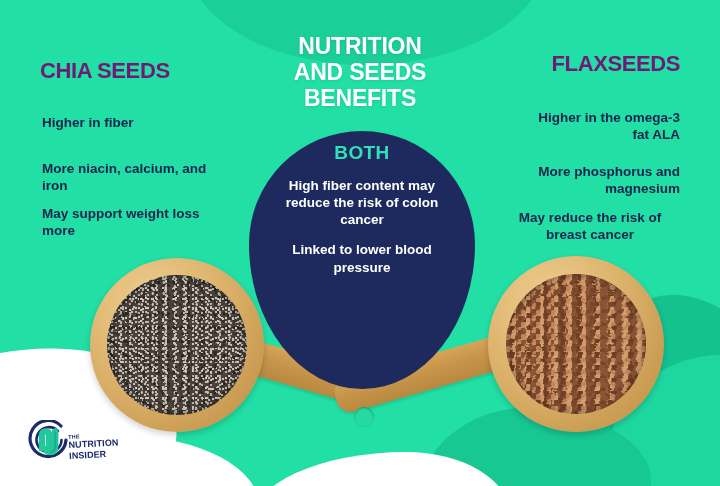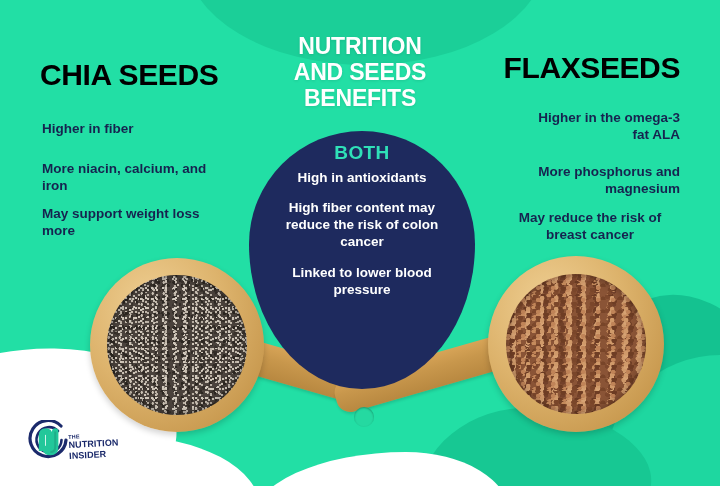--- a/index.html
+++ b/index.html
@@ -140,23 +140,23 @@
     position:absolute;
     width:20px; height:20px;
     border-radius:50%;
     background:#25D9A1;
     box-shadow:inset 0 1px 2px rgba(0,0,0,.3);
   }
 
   
   .col-head{
     position:absolute;
-    color:#000000;
-    font-weight:bold;
-    font-size:30px;
+    color:#701a75;
+    font-weight:bold;
+    font-size:22px;
     letter-spacing:-0.4px;
     line-height:1;
   }
   #chia-head{ left:40px; top:60px; }
   #flax-head{ right:40px; top:53px; text-align:right; }
 
   .bullet{
     position:absolute;
     color:#16234F;
     font-weight:bold;
@@ -265,34 +265,33 @@
 
   <h1 class="col-head" id="flax-head">FLAXSEEDS</h1>
 
   <h2 id="center-title">
     <span>NUTRITION</span><br>
     <span>AND SEEDS</span><br>
     <span>BENEFITS</span>
   </h2>
 
   <div class="bullets-left">
-    <div class="bullet" style="top:120px; width:200px;">Higher in fiber</div>
+    <div class="bullet" style="top:114px; width:200px;">Higher in fiber</div>
     <div class="bullet" style="top:160px; width:175px;">More niacin, calcium, and iron</div>
     <div class="bullet" style="top:205px; width:160px;">May support weight loss more</div>
   </div>
 
   <div class="bullets-right">
     <div class="bullet" style="top:109px; width:160px;">Higher in the omega-3 fat ALA</div>
     <div class="bullet" style="top:163px; width:185px;">More phosphorus and magnesium</div>
     <div class="bullet" style="top:209px; width:180px;text-align:center;">May reduce the risk of breast cancer</div>
   </div>
 
   <div id="both-content">
     <div id="both-label">BOTH</div>
-    <div class="both-item" style="margin-top:0;">High in antioxidants</div>
     <div class="both-item" style="padding:0 22px;">High fiber content may reduce the risk of colon cancer</div>
     <div class="both-item" style="padding:0 30px;">Linked to lower blood pressure</div>
   </div>
 
   <div id="logo">
     <svg id="logo-mark" viewBox="0 0 44 44">
       <path d="M33 6 A18 18 0 1 0 38 20" stroke="#1B2A6B" stroke-width="3.2" fill="none" stroke-linecap="round"></path>
       <path d="M30 11 A12.5 12.5 0 1 0 33.5 20" stroke="#1B2A6B" stroke-width="2.6" fill="none" stroke-linecap="round"></path>
       <path d="M14 31 L14 15 Q14 11.5 17.6 11.5 Q21.2 11.5 21.2 15 L21.2 31" stroke="#22C79A" stroke-width="6.4" fill="none" stroke-linejoin="round"></path>
       <path d="M27.2 11.5 L27.2 27 Q27.2 32 22.4 32 Q18.6 32 17.4 29" stroke="#22C79A" stroke-width="6.4" fill="none" stroke-linecap="round"></path>

